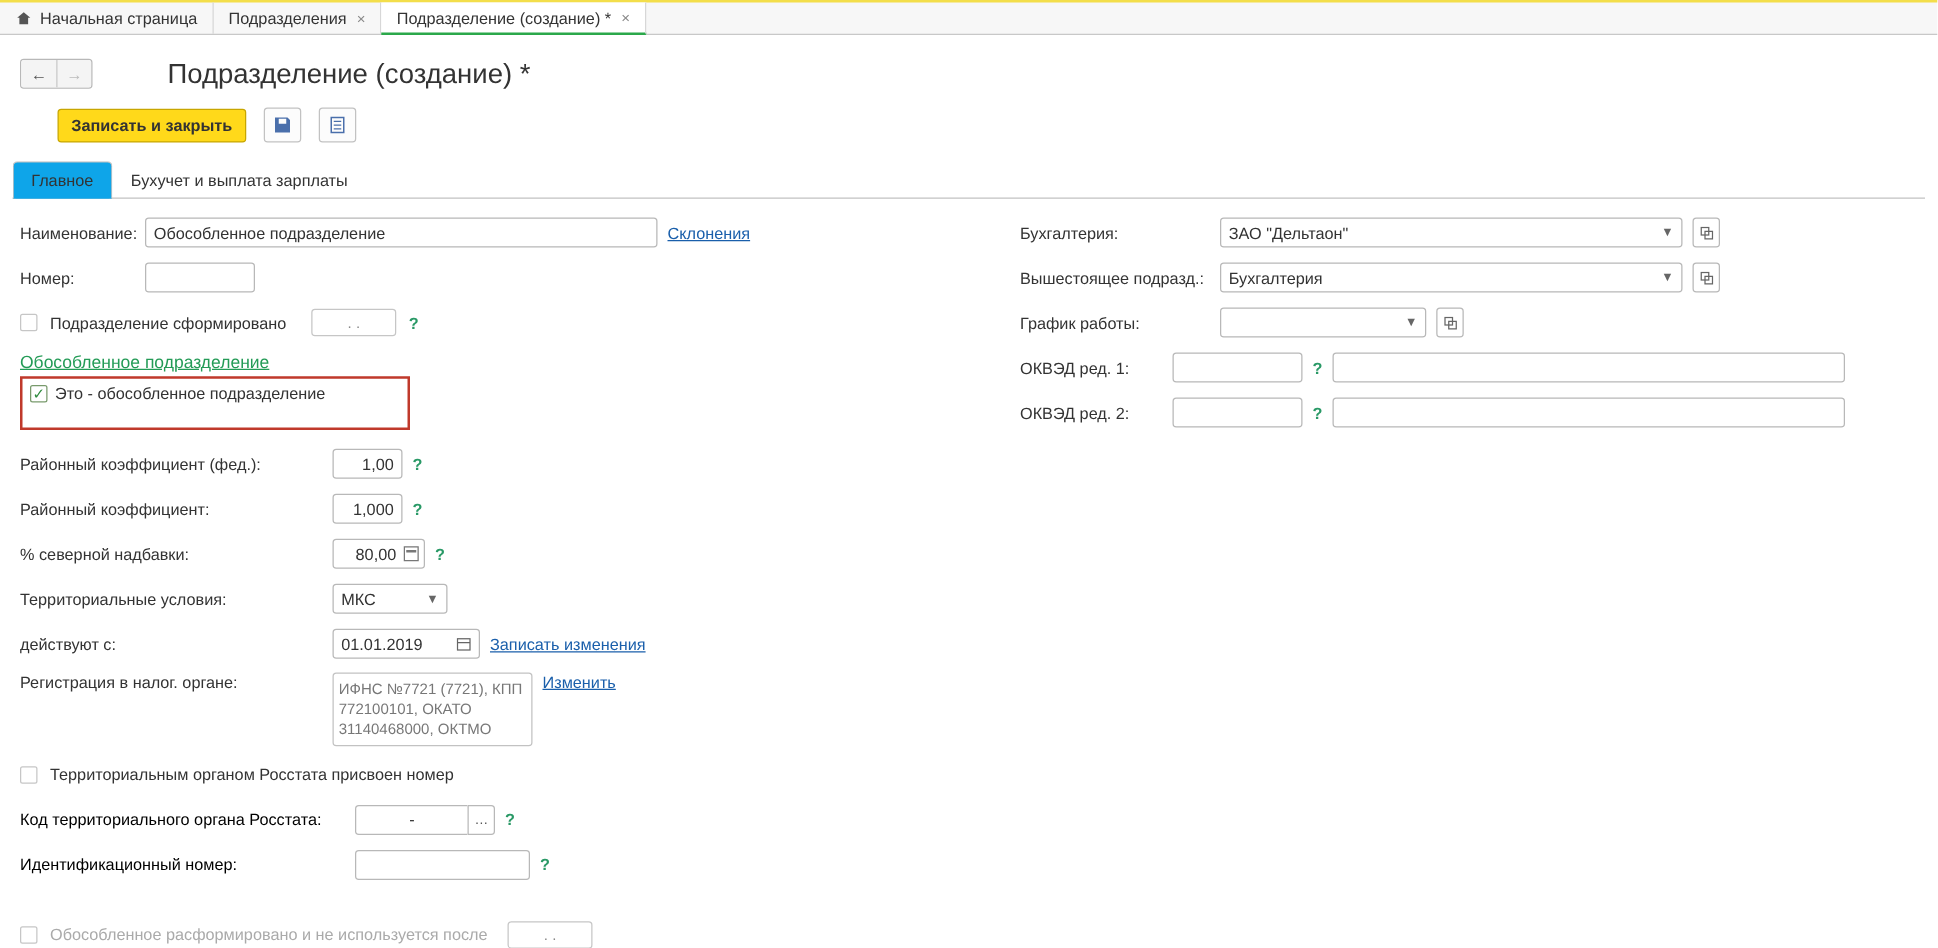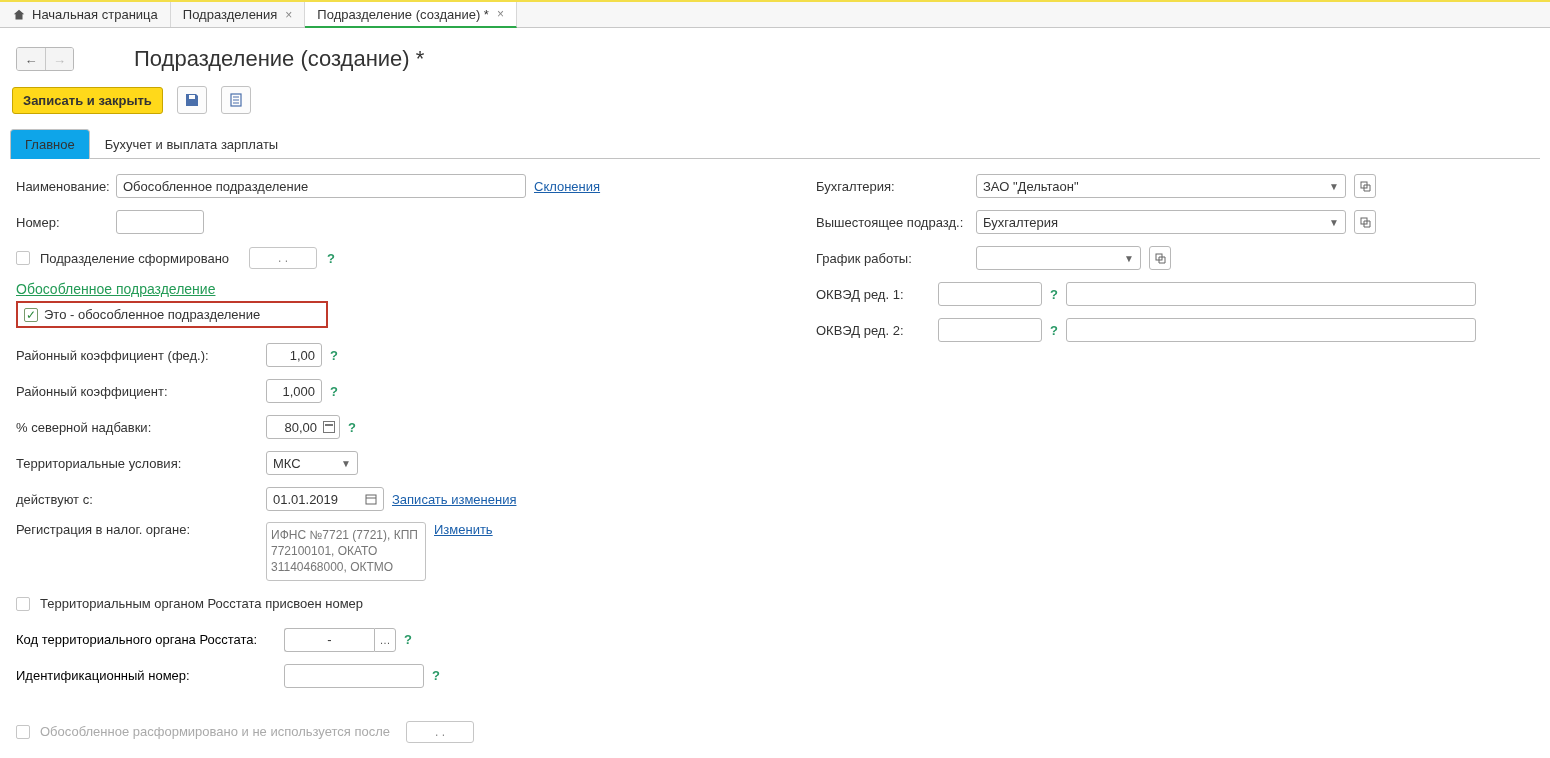--- a/index.html
+++ b/index.html
@@ -14,21 +14,21 @@
   .home-icon { width: 14px; height: 14px; margin-right: 6px; }
 
   
   .nav-row { display: flex; align-items: center; padding: 18px 16px 14px 16px; gap: 60px; }
   .nav-buttons { display: flex; gap: 0; border: 1px solid #b8b8b8; border-radius: 3px; overflow: hidden; }
   .nav-buttons .navbtn { width: 28px; height: 22px; display: flex; align-items: center; justify-content: center; background: #f4f4f4; cursor: pointer; font-size: 13px; color: #555; }
   .nav-buttons .navbtn + .navbtn { border-left: 1px solid #c8c8c8; }
   .page-title { font-size: 22px; color: #333; }
 
   
-  .toolbar { display: flex; align-items: center; gap: 14px; padding: 0 12px 14px 12px; }
+  .toolbar { display: flex; align-items: center; gap: 14px; padding: 0 12px 14px 12px; margin-left: 34px; }
   .btn-primary { background: #ffd91a; border: 1px solid #c8a600; padding: 5px 10px; font-weight: bold; border-radius: 3px; cursor: pointer; font-size: 13px; color: #333; }
   .btn-icon { width: 30px; height: 28px; border: 1px solid #c2c2c2; border-radius: 3px; background: #fcfcfc; display: flex; align-items: center; justify-content: center; cursor: pointer; color: #4a6fab; }
 
   
   .form-tabs-wrap { padding: 0 10px; }
   .form-tabs { display: flex; border-bottom: 1px solid #c2c2c2; }
   .form-tab { padding: 7px 14px; border: 1px solid transparent; border-bottom: none; cursor: pointer; font-size: 13px; color: #333; position: relative; top: 1px; }
   .form-tab.active { border-color: #c2c2c2; background: #0ea5e9; border-radius: 4px 4px 0 0; }
   .form-body { display: flex; padding: 14px 6px; gap: 40px; }
 
@@ -53,21 +53,21 @@
   .sel-w370 { width: 370px; }
   .sel-w160 { width: 165px; }
   .sel-w120 { width: 104px; }
   .caret { color: #666; font-size: 10px; margin-left: 4px; }
   .mini-btn { width: 22px; height: 24px; border: 1px solid #b8b8b8; border-radius: 3px; background: #fff; display: inline-flex; align-items: center; justify-content: center; cursor: pointer; font-size: 11px; color: #555; }
 
   .link { color: #1a5fab; text-decoration: underline; cursor: pointer; font-size: 13px; }
   .help { color: #299966; font-weight: bold; cursor: pointer; }
 
   .section-title { color: #239b56; font-size: 14px; margin: 10px 0 4px; text-decoration: underline; }
-  .redbox { border: 2px solid #c0392b; padding: 4px 66px 4px 6px; display: inline-flex; align-items: center; gap: 6px; margin-bottom: 14px; }
+  .redbox { border: 2px solid #c0392b; padding: 4px 66px 20px 6px; display: inline-flex; align-items: center; gap: 6px; margin-bottom: 14px; }
   .chk { width: 14px; height: 14px; border: 1px solid #789a6c; display: inline-flex; align-items: center; justify-content: center; background: #fff; border-radius: 2px; }
   .chk.checked::after { content: "✓"; color: #2e8b3d; font-size: 12px; line-height: 1; }
 
   .readonly-box { border: 1px solid #c2c2c2; border-radius: 3px; padding: 4px 4px; width: 160px; font-size: 12px; color: #777; line-height: 1.35; }
 
   .small-date { width: 68px; height: 22px; border: 1px solid #c6c6c6; border-radius: 3px; display: inline-flex; align-items: center; justify-content: center; color: #888; font-size: 12px; }
   .disabled-chk { width: 14px; height: 14px; border: 1px solid #c6c6c6; background: #fff; border-radius: 2px; }
 
   .field.narrow { width: 125px; text-align: center; color: #888; }
 

